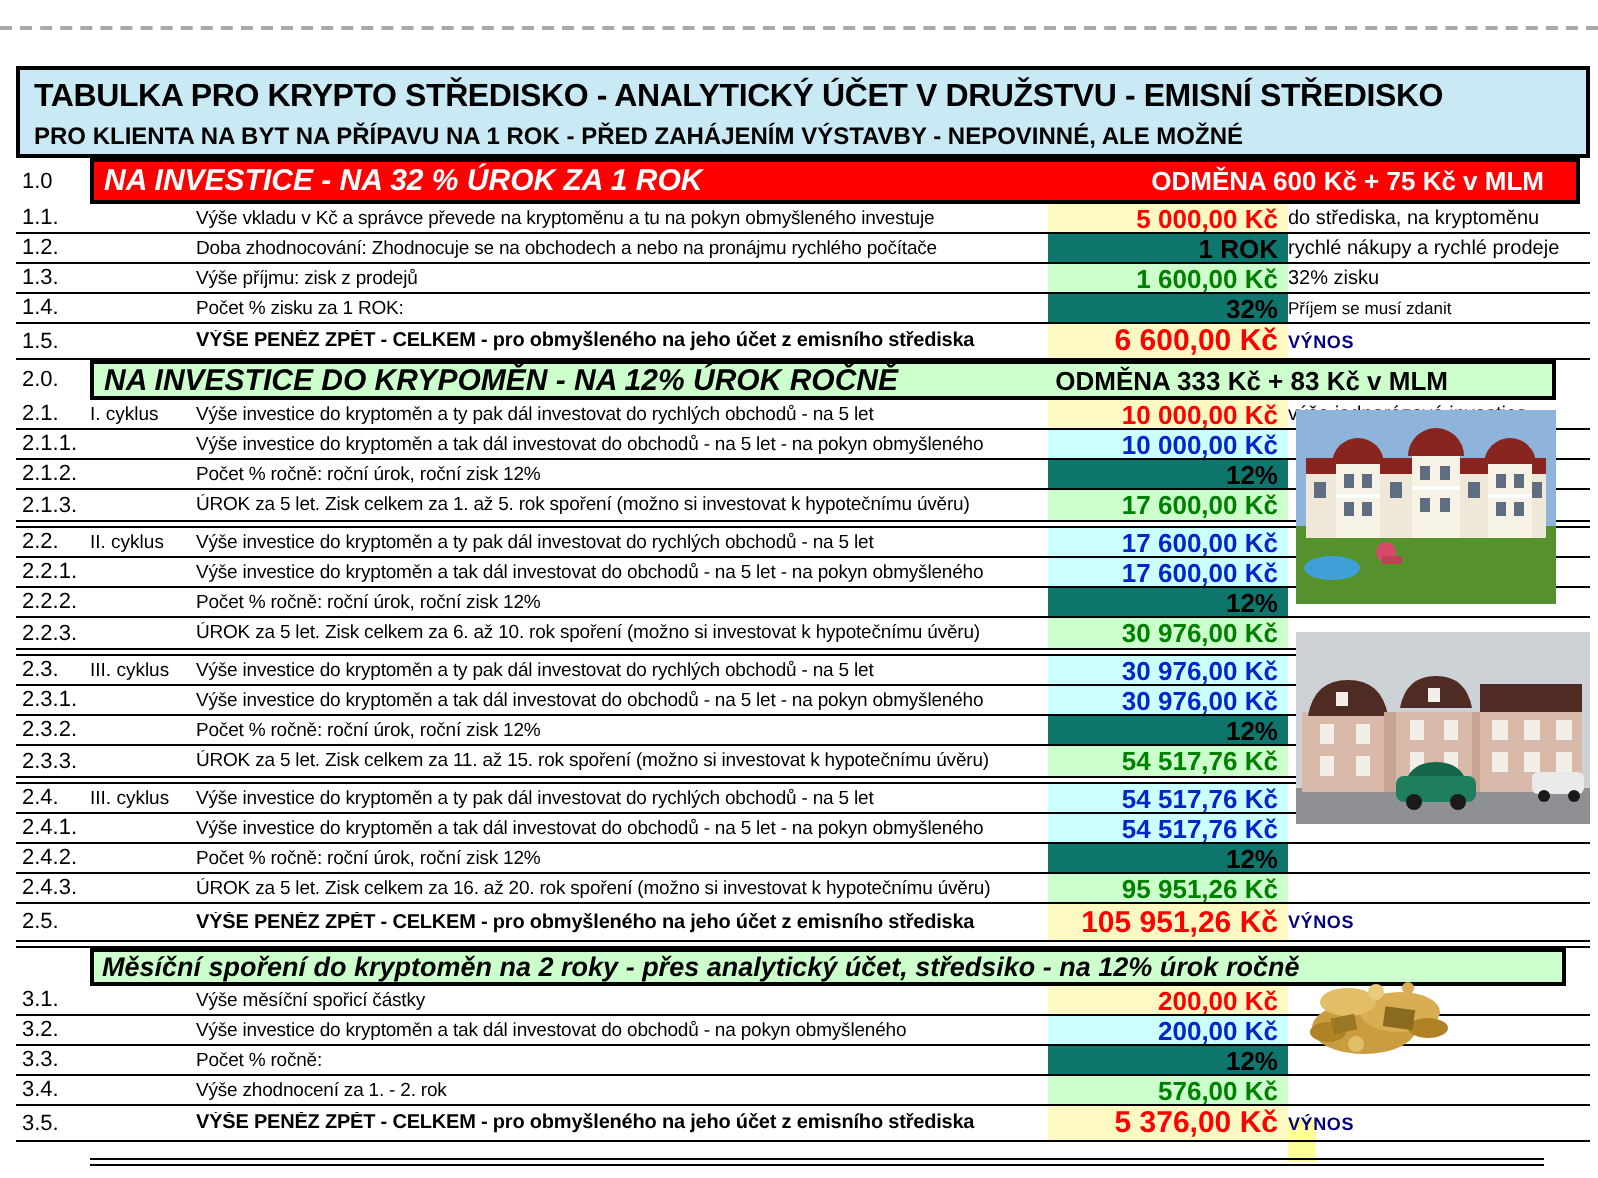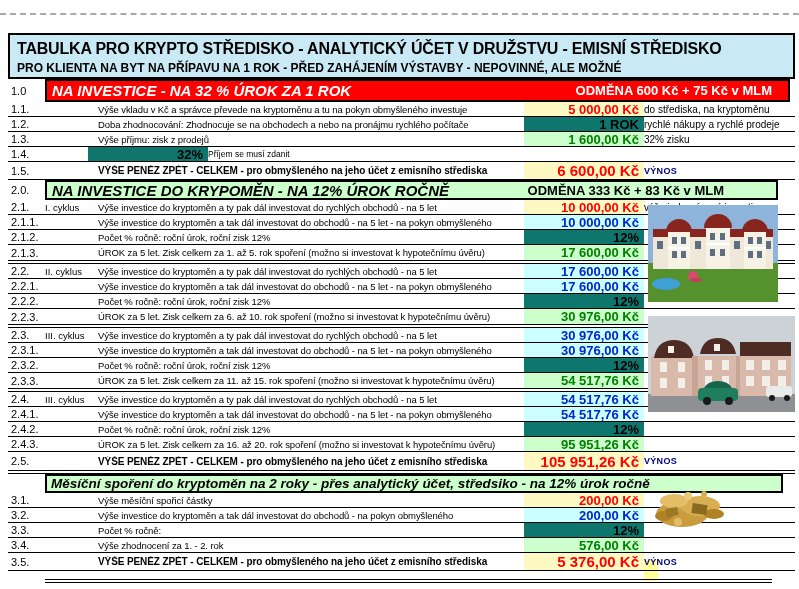--- a/index.html
+++ b/index.html
@@ -96,20 +96,21 @@
       <div class="row">
         <div class="c-num">1.3.</div>
         <div class="c-cycle"></div>
         <div class="c-desc">Výše příjmu: zisk z prodejů</div>
         <div class="c-val v-gg">1 600,00 Kč</div>
         <div class="c-note n-n">32% zisku</div>
       </div>
       <div class="row">
         <div class="c-num">1.4.</div>
         <div class="c-cycle"></div>
+        <div class="c-desc">Počet % zisku za 1 ROK:</div>
         <div class="c-val v-yk">32%</div>
         <div class="c-note n-s">Příjem se musí zdanit</div>
       </div>
       <div class="row row-total">
         <div class="c-num">1.5.</div>
         <div class="c-cycle"></div>
         <div class="c-desc">VÝŠE PENĚZ ZPĚT - CELKEM  - pro obmyšleného na jeho účet z emisního střediska</div>
         <div class="c-val v-yr">6 600,00 Kč</div>
         <div class="c-note n-v">VÝNOS</div>
       </div>

